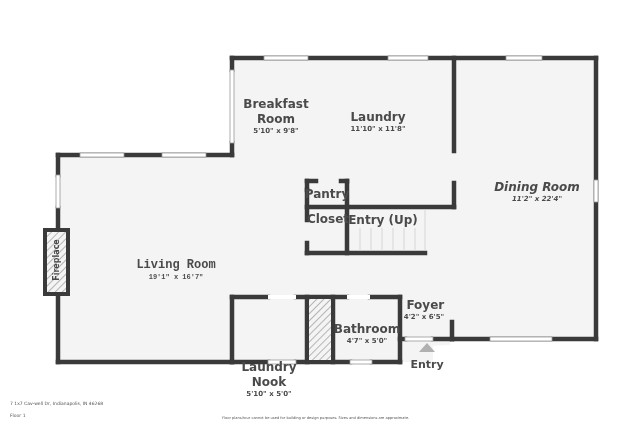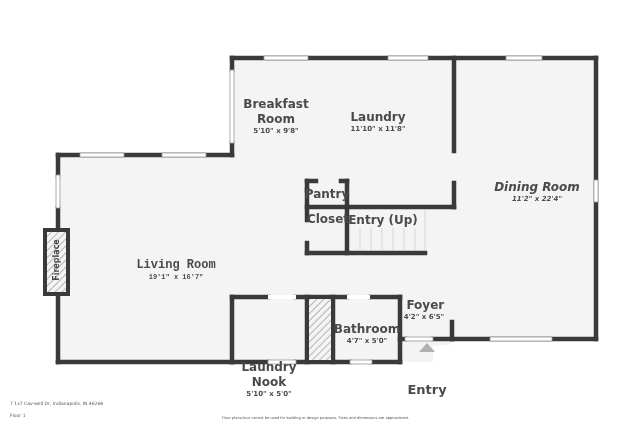--- a/index.html
+++ b/index.html
@@ -5,21 +5,21 @@
   html, body { margin: 0; padding: 0; background: #ffffff; }
   body { width: 640px; height: 427px; position: relative; overflow: hidden; font-family: "DejaVu Sans", sans-serif; }
   #plan { position: absolute; left: 0; top: 0; width: 640px; height: 427px; }
   .lbl { position: absolute; color: #4a4a4a; text-align: center; transform: translateX(-50%); white-space: nowrap; line-height: 1.25; }
   .room-name { font-size: 12px; font-weight: bold; display: block; }
   .room-dim { font-size: 7px; font-weight: bold; display: block; }
   .fire { position: absolute; left: 56px; top: 260px; transform: translate(-50%,-50%) rotate(-90deg); font-size: 8px; font-weight: bold; color: #4a4a4a; white-space: nowrap; }
   .footer-addr { position: absolute; left: 10px; top: 401px; font-size: 4.5px; color: #555; }
   .footer-floor { position: absolute; left: 10px; top: 413px; font-size: 4.5px; color: #555; }
   .footer-disc { position: absolute; left: 222px; top: 416px; font-size: 3.6px; color: #555; white-space: nowrap; }
-  .entry { position: absolute; left: 427px; top: 358px; transform: translateX(-50%); font-size: 13px; font-weight: bold; color: #4a4a4a; margin-top: 24px; }
+  .entry { position: absolute; left: 427px; top: 358px; transform: translateX(-50%); font-size: 11px; font-weight: bold; color: #4a4a4a; }
 </style>
 </head>
 <body>
 
 <svg id="plan" viewBox="0 0 640 427" xmlns="http://www.w3.org/2000/svg">
   <defs>
     <pattern id="hatch" width="5" height="5" patternUnits="userSpaceOnUse" patternTransform="rotate(45)">
       <rect width="5" height="5" fill="#f4f4f4"></rect>
       <line x1="0" y1="0" x2="0" y2="5" stroke="#9a9a9a" stroke-width="1.4"></line>
     </pattern>

